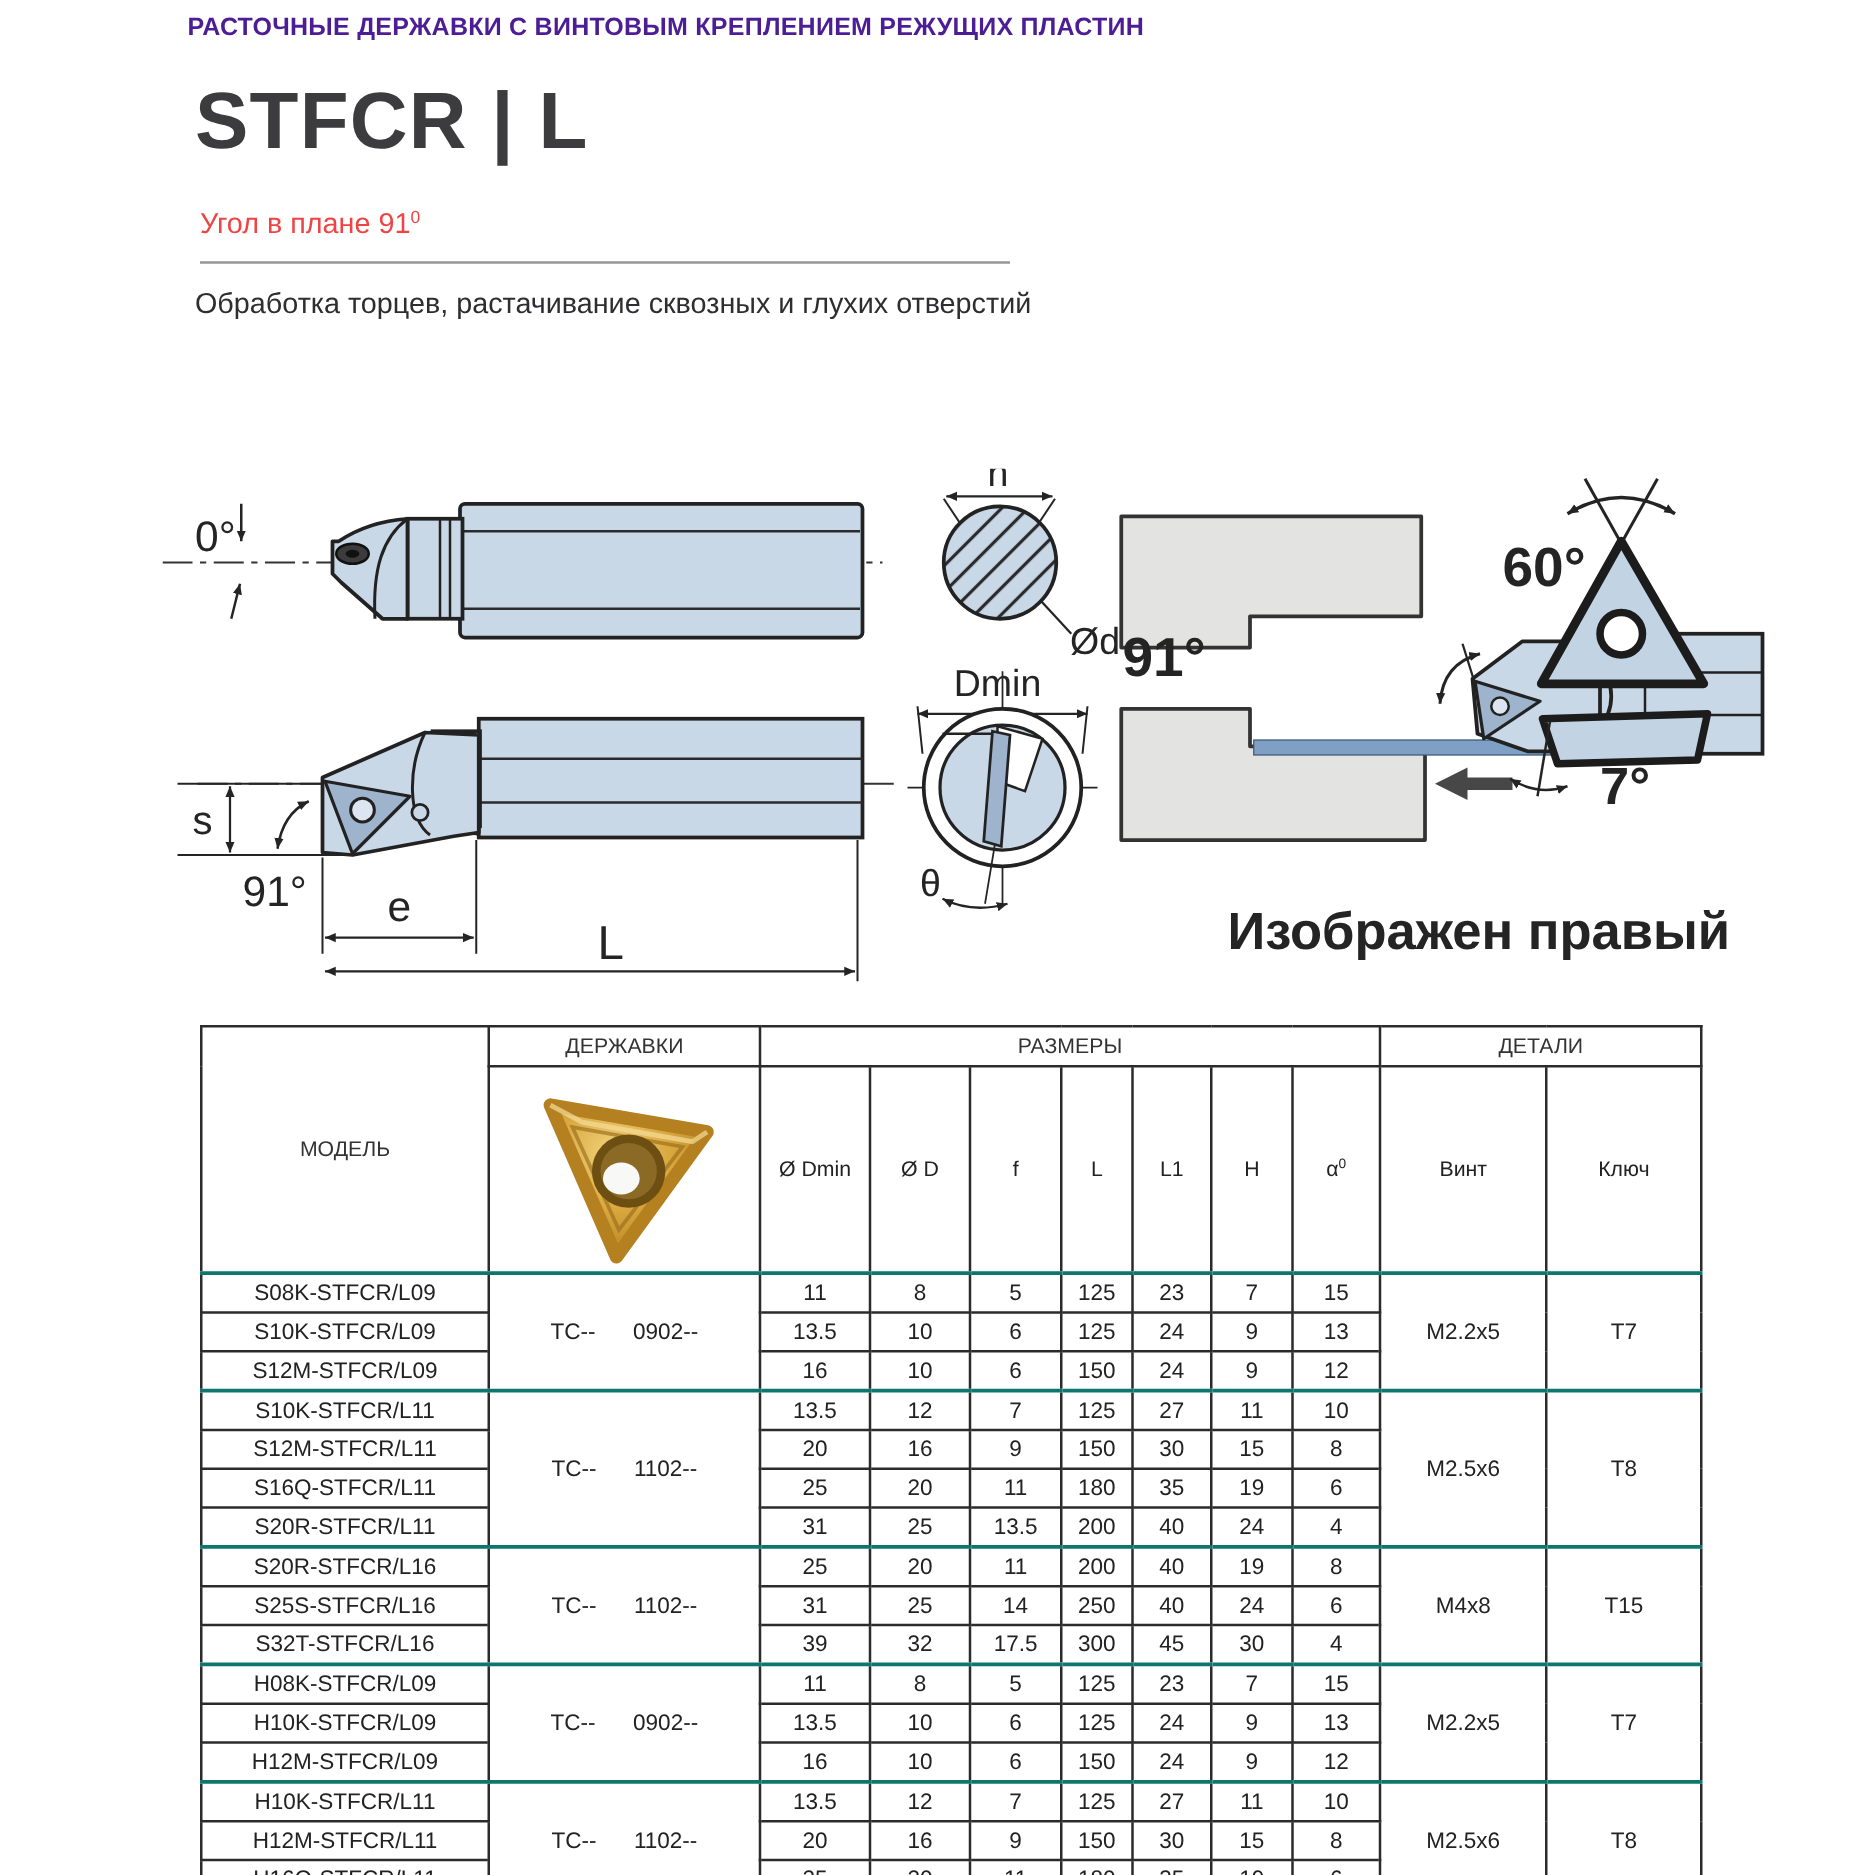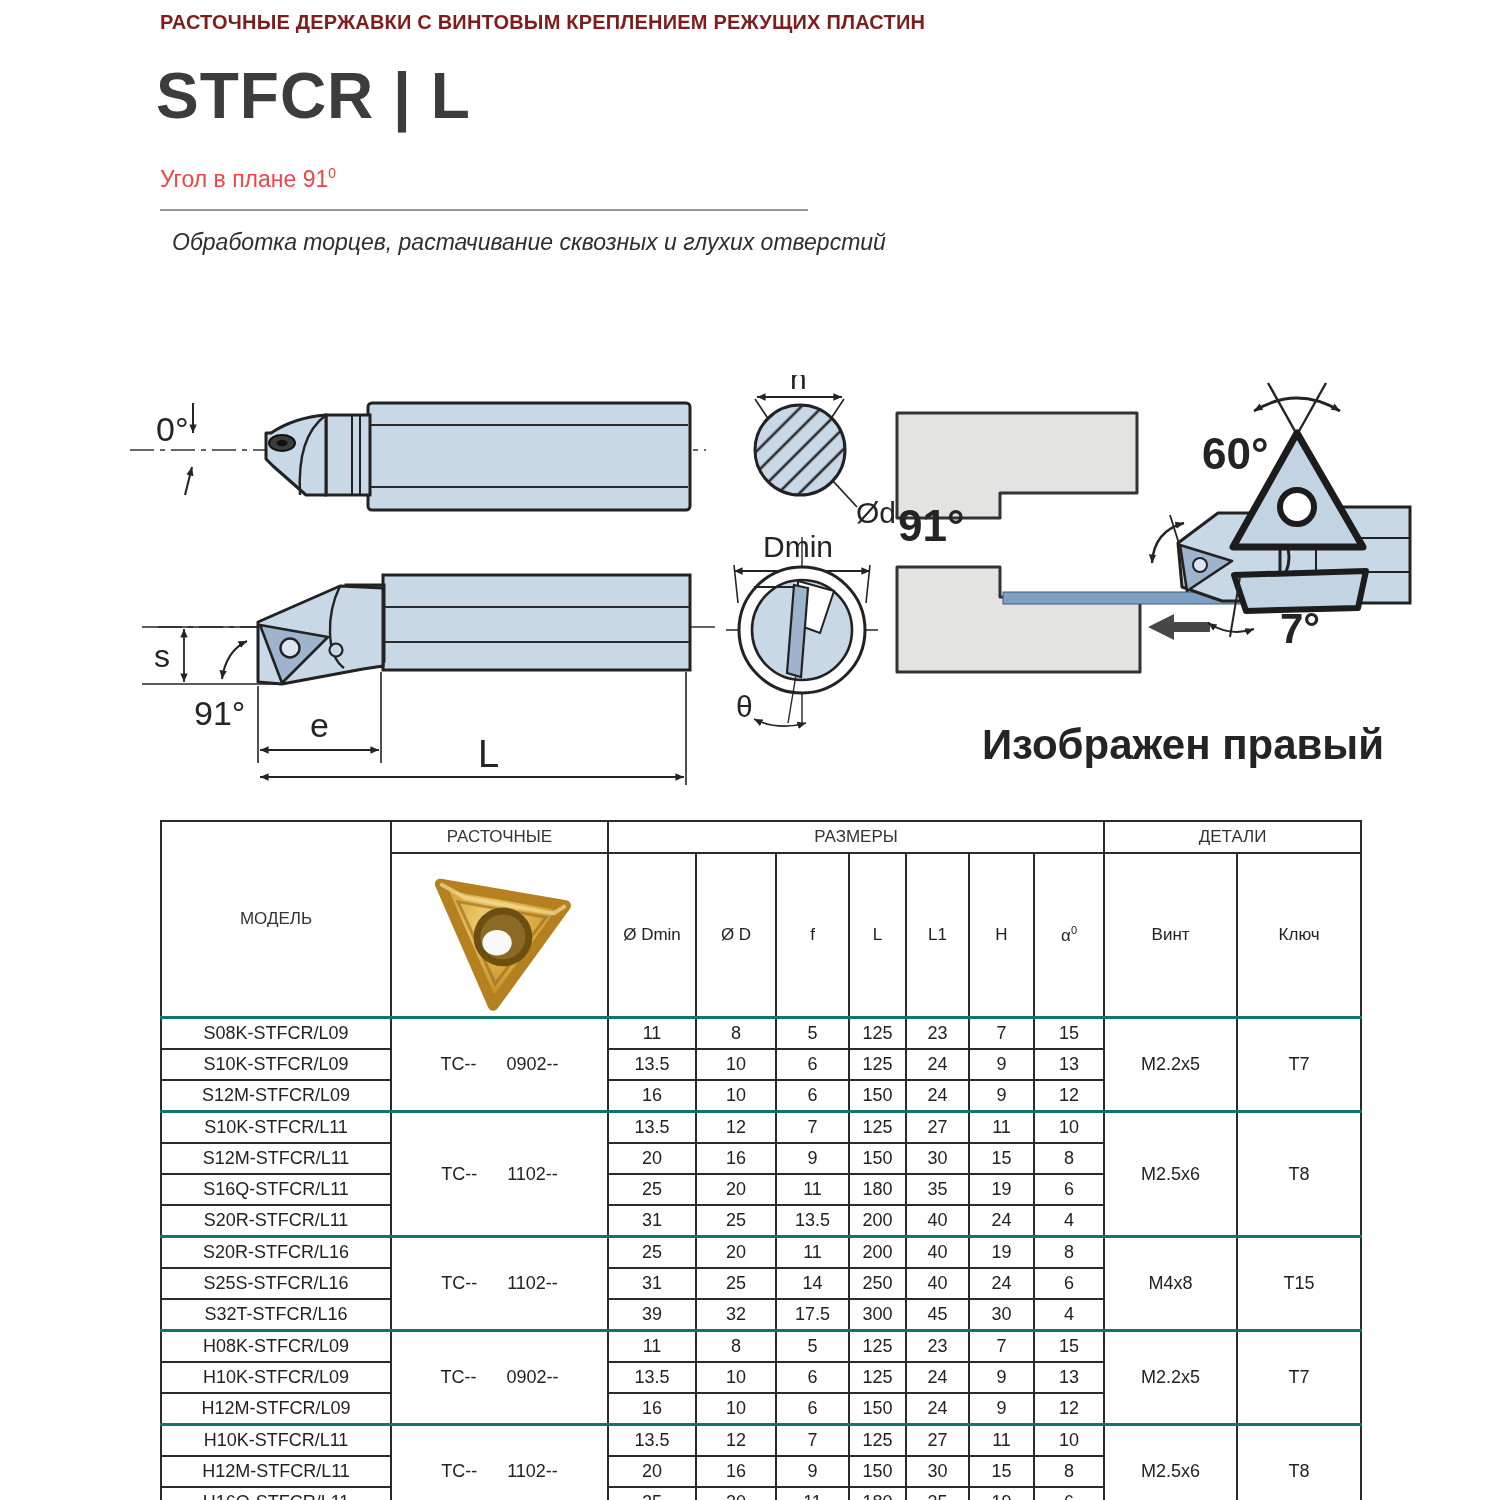--- a/index.html
+++ b/index.html
@@ -1,25 +1,25 @@
 <!DOCTYPE html>
 <html><head>
 <meta charset="utf-8">
 <style>
   html,body{margin:0;padding:0;}
   body{
     width:1500px;height:1500px;background:#ffffff;position:relative;
     font-family:"Liberation Sans","DejaVu Sans",sans-serif;color:#2c2c2e;overflow:hidden;
   }
-  .eyebrow{position:absolute;left:160px;top:11px;font-size:20px;font-weight:700;color:#7f1d1d;letter-spacing:.2px;}
+  .eyebrow{position:absolute;left:150px;top:11px;font-size:20px;font-weight:700;color:#4c1d95;letter-spacing:.2px;}
   .title{position:absolute;left:156px;top:38px;font-size:64px;font-weight:800;color:#3c3c3e;letter-spacing:1px;margin-top:21px;}
   .plan-angle{position:absolute;left:160px;top:165px;font-size:23px;color:#ef4444;}
   .plan-angle sup{font-size:14px;}
   .divider{position:absolute;left:160px;top:209px;width:648px;border-top:2px solid #979797;}
-  .description{position:absolute;left:172px;top:229px;font-size:23px;color:#2e2e30;font-style:italic;}
+  .description{position:absolute;left:156px;top:229px;font-size:23px;color:#2e2e30;}
   .diagram{position:absolute;left:130px;top:375px;width:1340px;height:415px;}
 
   table.spec{position:absolute;left:160px;top:820px;width:1200px;border-collapse:collapse;table-layout:fixed;color:#222;}
   table.spec td,table.spec th{border:2px solid #2b2b2d;text-align:center;vertical-align:middle;padding:0;font-weight:400;}
   .th-main{font-size:17px;font-weight:700;color:#333;}
   .sub{font-size:17px;}
   .sub sup{font-size:11px;}
   .r1{height:30px;}
   .r2{height:82px;}
   .r3{height:84px;}
@@ -165,21 +165,21 @@
       <col style="width:57px">
       <col style="width:63px">
       <col style="width:65px">
     <col style="width:70px">
       <col style="width:133px">
       <col style="width:124px">
   </colgroup>
   <tbody>
       <tr>
     <td class="th-main r1" rowspan="3">МОДЕЛЬ</td>
-    <td class="th-main r1">РАСТОЧНЫЕ</td>
+    <td class="th-main r1">ДЕРЖАВКИ</td>
     <td class="th-main" rowspan="2" colspan="7">РАЗМЕРЫ</td>
     <td class="th-main" rowspan="2" colspan="2">ДЕТАЛИ</td>
   </tr>
   <tr>
     <td class="r2" rowspan="2">
       <svg width="186" height="158" viewBox="0 0 190 160">
         <defs>
           <radialGradient id="gold" cx="40%" cy="32%" r="85%">
             <stop offset="0%" stop-color="#f2d27c"></stop>
             <stop offset="45%" stop-color="#d8a63c"></stop>

